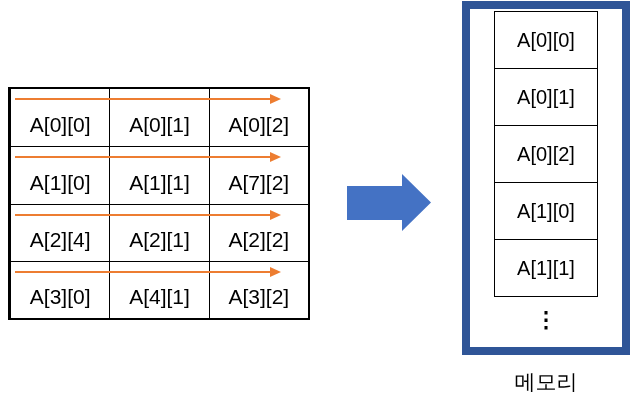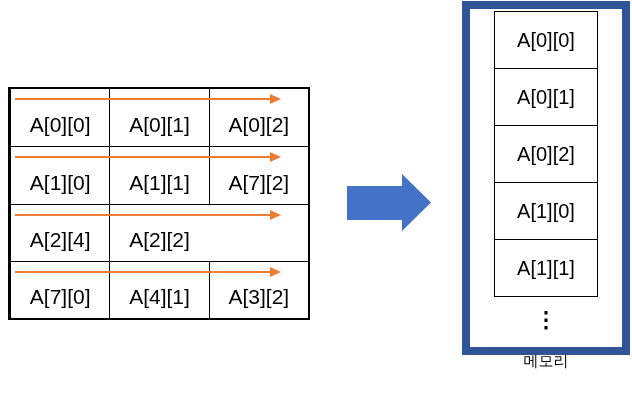--- a/index.html
+++ b/index.html
@@ -50,22 +50,22 @@
     box-sizing:border-box; width:104px; height:58px; border:1px solid #000;
     margin-top:-1px; display:flex; align-items:center; justify-content:center;
     font-size:20px; background:#fff; white-space:nowrap;
   }
   .memory-cell:first-child { margin-top:0; }
   .memory-ellipsis {
     position:absolute; left:0; right:0; top:300px; text-align:center;
     font-size:22px; font-weight:bold; line-height:1;
   }
   .memory-label {
-    position:absolute; left:462px; top:352px; width:168px; text-align:center;
-    font-size:15px;
+    position:absolute; left:462px; top:368px; width:168px; text-align:center;
+    font-size:21px;
   }
 </style>
 </head>
 <body>
 
 <div class="canvas">
 
   <div class="array-table">
     <div class="table-row">
       <div class="row-arrow"></div>
@@ -75,25 +75,26 @@
     </div>
     <div class="table-row">
       <div class="row-arrow"></div>
       <div class="cell">A[1][0]</div>
       <div class="cell">A[1][1]</div>
       <div class="cell">A[7][2]</div>
     </div>
     <div class="table-row">
       <div class="row-arrow"></div>
       <div class="cell">A[2][4]</div>
+      <div class="cell">A[2][1]</div>
       <div class="cell">A[2][2]</div>
     </div>
     <div class="table-row">
       <div class="row-arrow"></div>
-      <div class="cell">A[7][0]</div>
+      <div class="cell">A[3][0]</div>
       <div class="cell">A[4][1]</div>
       <div class="cell">A[3][2]</div>
     </div>
   </div>
 
   <svg class="flow-arrow" viewBox="0 0 84 58" xmlns="http://www.w3.org/2000/svg" aria-hidden="true">
     <polygon points="0,12 55,12 55,0 84,28.5 55,57 55,46 0,46" fill="#4472C4"></polygon>
   </svg>
 
   <div class="memory-box">

